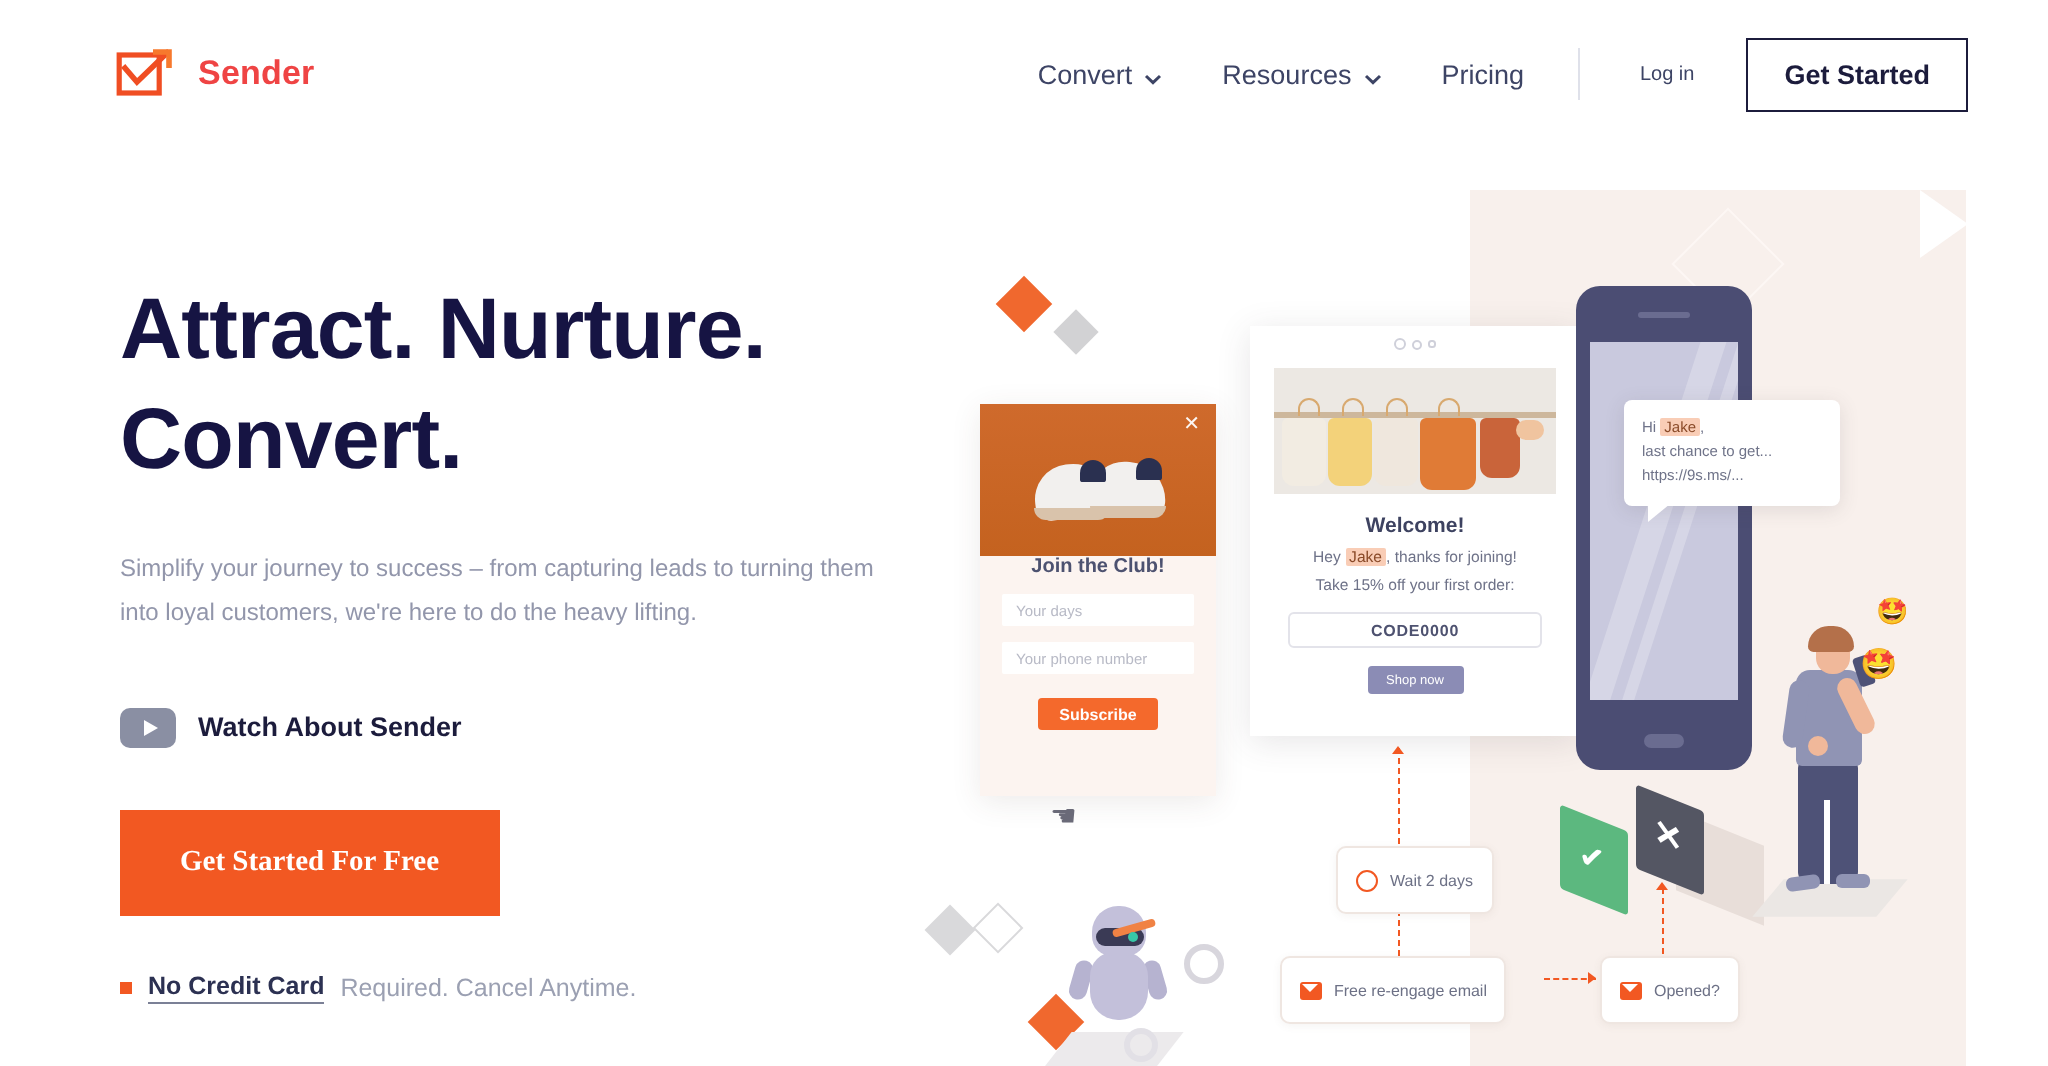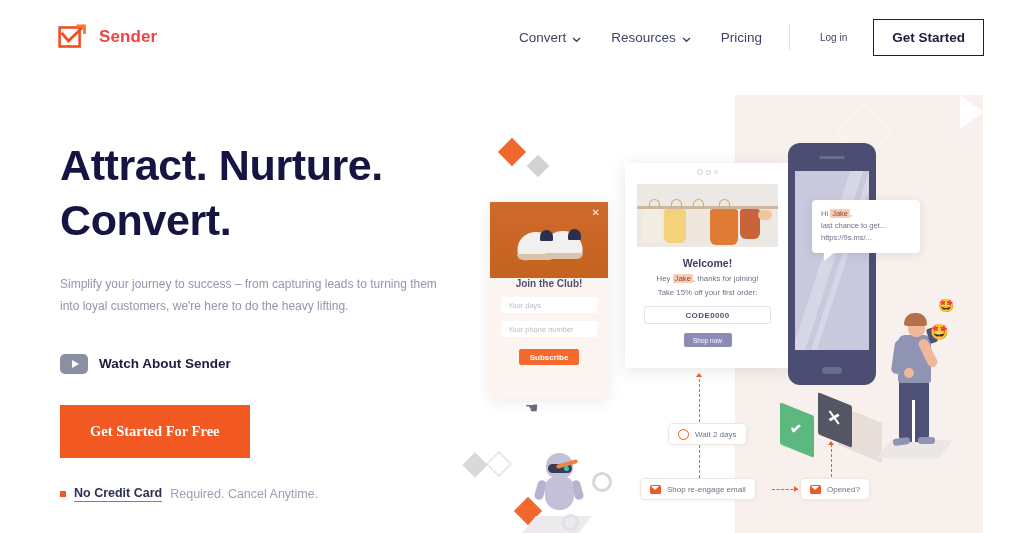--- a/index.html
+++ b/index.html
@@ -206,21 +206,21 @@
     position: absolute; left: 398px; top: 340px; width: 44px; height: 40px;
     background: #e8ded9; transform: skewY(22deg);
   }
   .glyph {
     position: absolute; color: #fff; font-size: 17px; font-weight: 700; line-height: 1;
   }
 
   
   .node {
     position: absolute; background: #fff; border: 1px solid #efe6e1; border-radius: 5px;
-    height: 22px; display: flex; align-items: center; gap: 6px; padding: 0 9px;
+    height: 34px; display: flex; align-items: center; gap: 6px; padding: 0 9px;
     font-size: 8px; color: #6d7186; box-shadow: 0 1px 4px rgba(120,100,90,.07);
     white-space: nowrap;
   }
   .node-wait { left: 228px; top: 349px; }
   .node-send { left: 200px; top: 404px; }
   .node-open { left: 360px; top: 404px; }
   .mini-env {
     width: 11px; height: 9px; background: #f25822; border-radius: 1.5px; position: relative; flex: none;
   }
   .mini-env:after {
@@ -476,21 +476,21 @@
     <div class="arrow-r" style="left:354px;top:412px;"></div>
     <div class="dash-v" style="left:391px;top:370px;height:33px;"></div>
     <div class="arrow-u" style="left:388px;top:367px;"></div>
 
     <div class="node node-wait">
       <span class="clock"></span>
       <span>Wait 2 days</span>
     </div>
     <div class="node node-send">
       <span class="mini-env"></span>
-      <span>Shop re-engage email</span>
+      <span>Free re-engage email</span>
     </div>
     <div class="node node-open">
       <span class="mini-env"></span>
       <span>Opened?</span>
     </div>
 
     <div>
       <div class="robot-plate"></div>
       <div class="robot-arm" style="left:96px;top:406px;transform:rotate(16deg);"></div>
       <div class="robot-arm" style="left:133px;top:406px;transform:rotate(-16deg);"></div>

